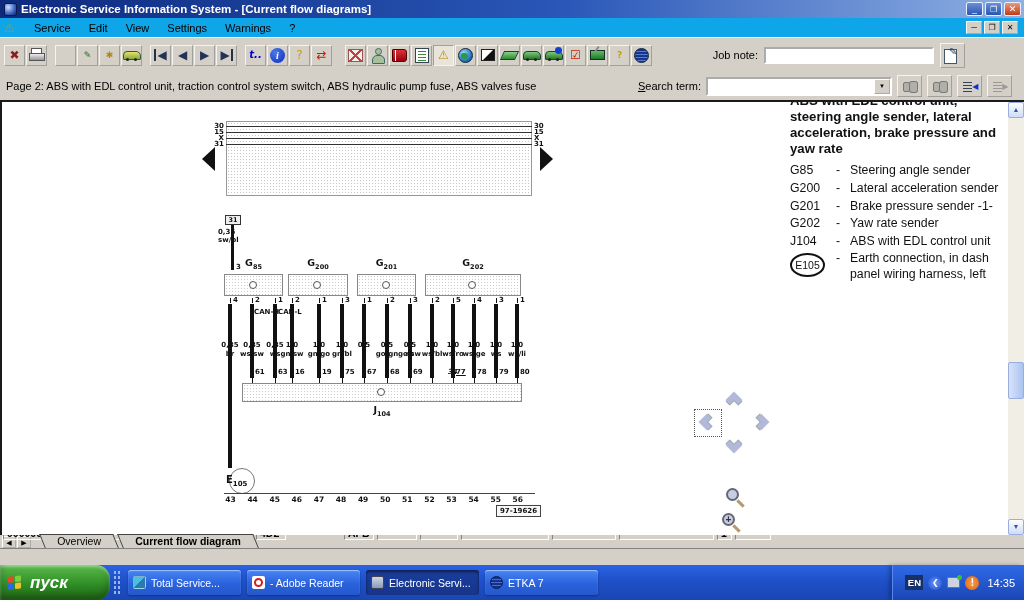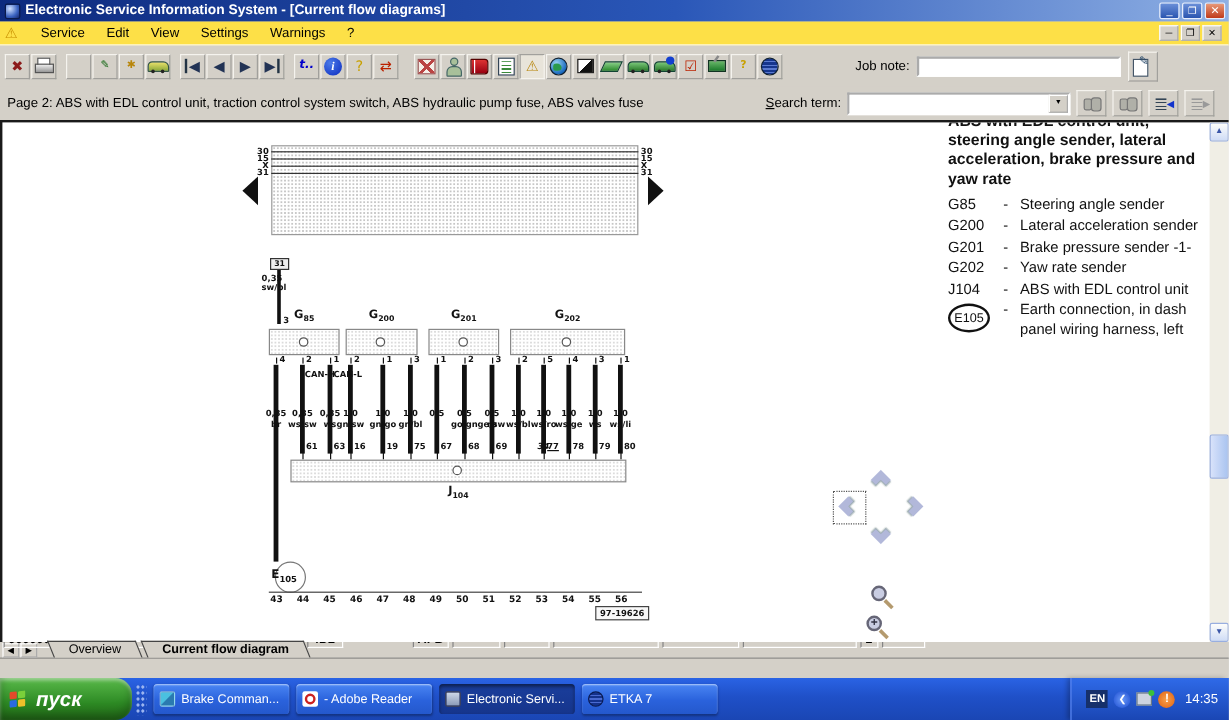--- a/index.html
+++ b/index.html
@@ -11,21 +11,21 @@
     display:flex;align-items:center;color:#fff;font-weight:bold;font-size:11.5px;padding:0 3px;white-space:nowrap}
   .appicon{width:13px;height:13px;margin:0 4px 0 1px;border-radius:2px;flex:none;
     background:radial-gradient(circle at 30% 30%,#cfe0ff,#3a62c0 60%,#14246a);border:1px solid #0a1a4a}
   .winbtns{margin-left:auto;display:flex;gap:2px}
   .wbtn{width:17px;height:14px;font-size:9px;line-height:11px;text-align:center;color:#fff;
     border:1px solid #e8eefc;border-radius:2px;background:linear-gradient(#6a8fd8,#2a55b0);padding:0}
   .wbtn.min::before{content:"_"} .wbtn.res::before{content:"❐";font-size:8px} 
   .wbtn.close{background:linear-gradient(#e89a7a,#c03a1a)} .wbtn.close::before{content:"✕"}
 
   
-  .menubar{height:20px;display:flex;align-items:center;font-size:11px;background:#fde047;
+  .menubar{height:20px;display:flex;align-items:center;font-size:11px;background:#0ea5e9;
     border-bottom:1px solid #fff;padding:0 4px;color:#000}
   .childicon{width:15px;height:14px;margin-right:6px;color:#c89000;font-size:12px;line-height:14px}
   .childicon::before{content:"⚠"}
   .menuitem{padding:2px 9px;display:inline-block}
   .mdibtns{margin-left:auto;display:flex;gap:2px;padding-right:2px}
   .mbtn{width:16px;height:13px;background:#d4d0c8;border:1px outset #fff;font-size:8px;line-height:10px;text-align:center;padding:0}
   .mbtn.min::before{content:"─"} .mbtn.res::before{content:"❐"} .mbtn.cls::before{content:"✕"}
 
   
   .toolbar{height:34px;display:flex;align-items:center;padding-left:4px;background:#d4d0c8}
@@ -580,21 +580,21 @@
 
 <div class="taskbar">
   <button class="startbtn">
     <span class="flag"></span>
     <span>пуск</span>
   </button>
   <span class="qlsep"></span>
   <span id="tasks">
       <button class="task">
         <span class="ti ti-totalcmd"></span>
-        <span>Brake Comman...</span>
+        <span>Total Service...</span>
       </button>
       <button class="task">
         <span class="ti ti-adobe"></span>
         <span>- Adobe Reader</span>
       </button>
       <button class="task active">
         <span class="ti ti-esis"></span>
         <span>Electronic Servi...</span>
       </button>
       <button class="task">

